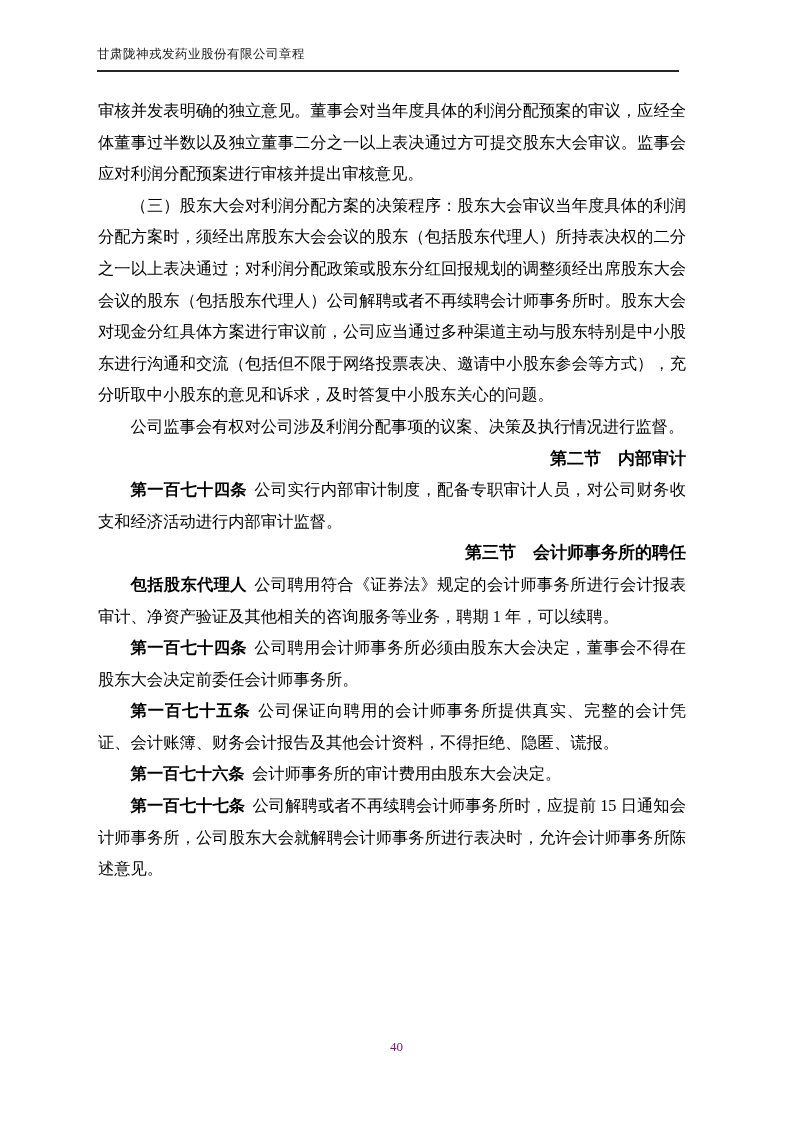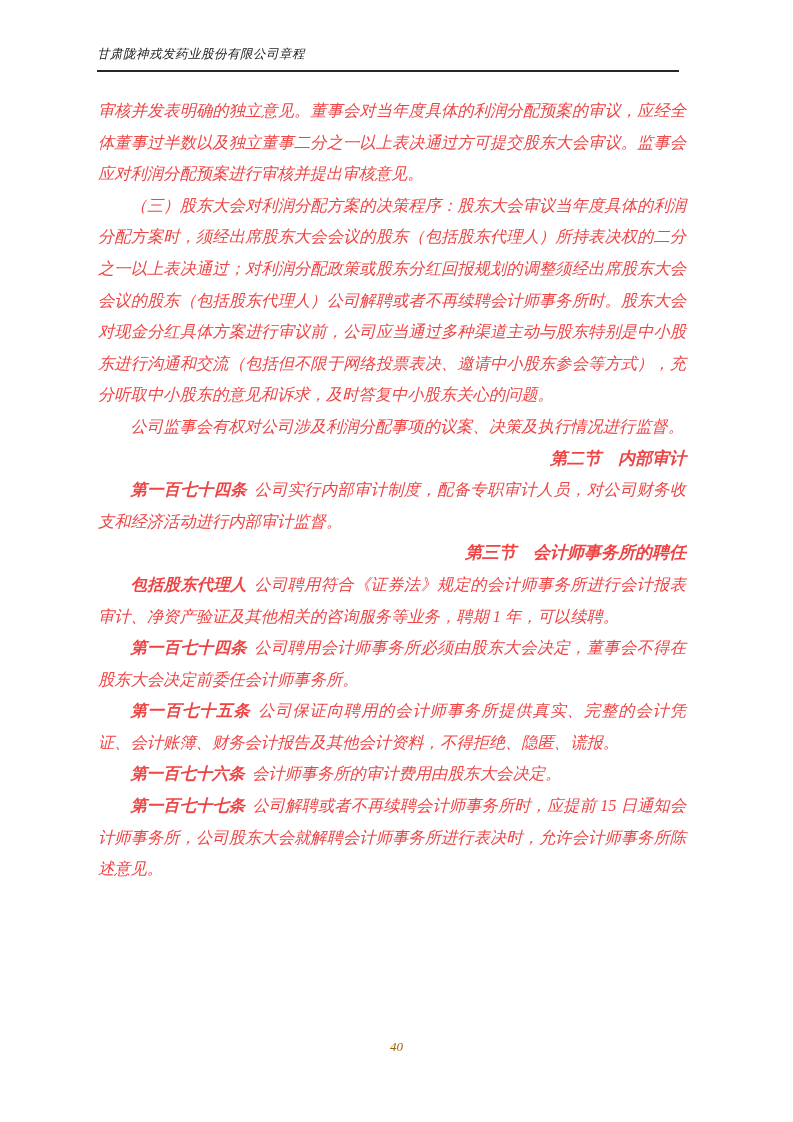--- a/index.html
+++ b/index.html
@@ -8,21 +8,20 @@
     background: #ffffff;
   }
   .page {
     position: relative;
     width: 793px;
     height: 1122px;
     background: #ffffff;
     overflow: hidden;
     font-family: "Liberation Serif", "DejaVu Serif", serif;
     color: #1a1a1a;
-    font-style: italic;
   }
   .header {
     position: absolute;
     left: 97px;
     top: 44px;
     width: 582px;
     border-bottom: 2.5px solid #262626;
     padding-bottom: 7px;
   }
   .header-title {
@@ -32,21 +31,21 @@
     font-family: "Liberation Serif", "DejaVu Serif", serif;
   }
   .content {
     position: absolute;
     left: 98px;
     top: 95px;
     width: 588px;
     font-size: 16.3px;
     line-height: 31.6px;
     text-align: justify;
-    color: #ef4444;
+    color: #000000;
   }
   .content p {
     margin: 0;
     padding: 0;
   }
   .para.flush { text-indent: 0; }
   .para.indent { text-indent: 2em; }
   .para.heading {
     text-indent: 0;
     text-align: right;
@@ -61,21 +60,21 @@
   }
   .footer {
     position: absolute;
     left: 0;
     top: 1037px;
     width: 793px;
     text-align: center;
   }
   .page-number {
     font-size: 13px;
-    color: #a16207;
+    color: #701a75;
     font-family: "Liberation Serif", "DejaVu Serif", serif;
   }
 </style>
 </head>
 <body>
 
 <div class="page">
 
   <div class="header">
     <span class="header-title">甘肃陇神戎发药业股份有限公司章程</span>

